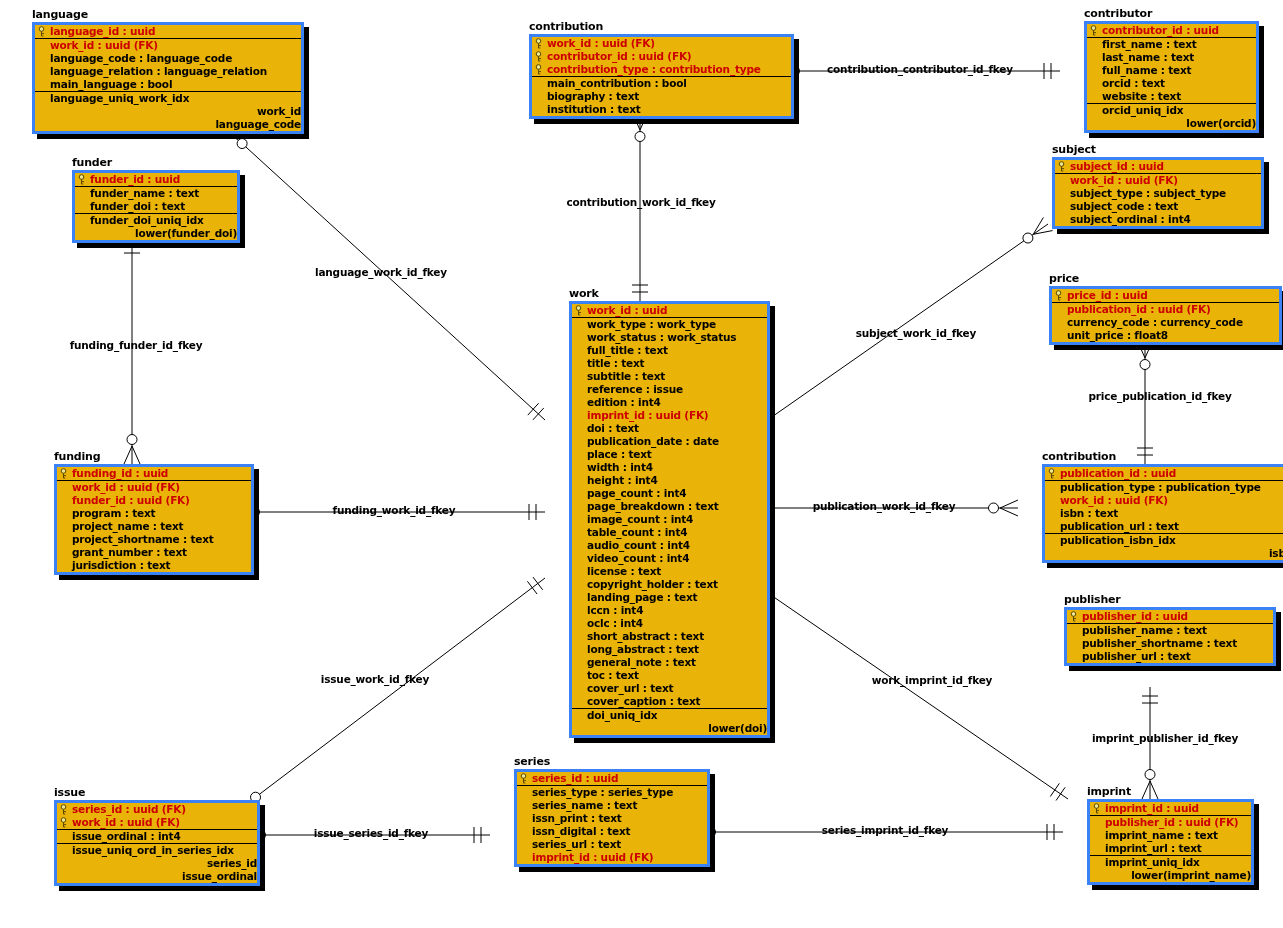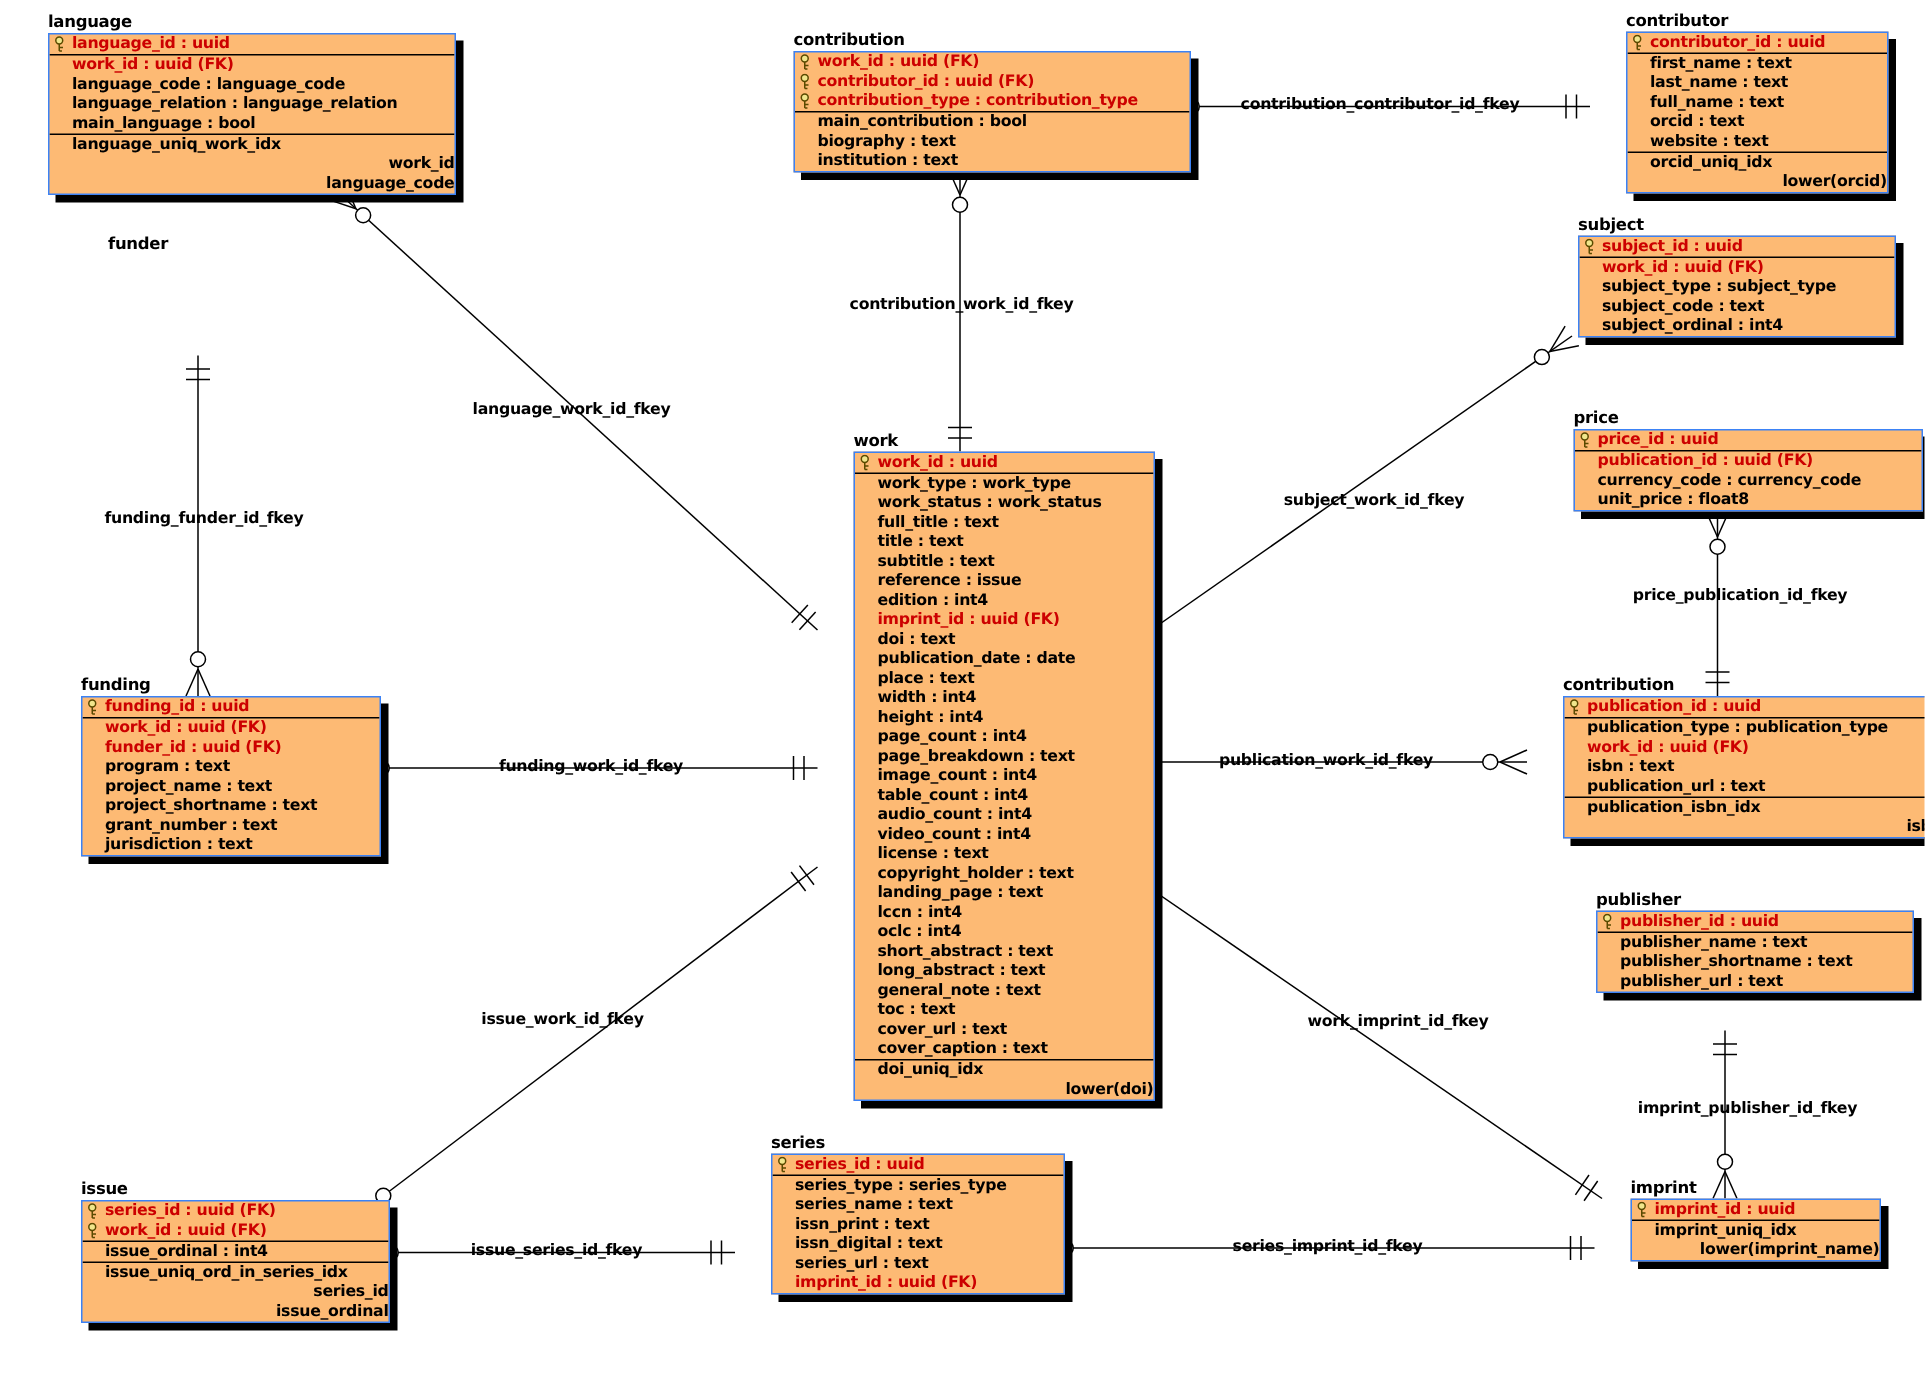--- a/index.html
+++ b/index.html
@@ -7,21 +7,21 @@
     position:relative;width:1283px;height:928px;background:#ffffff;
     font-family:"DejaVu Sans",sans-serif;font-weight:bold;
   }
   #rel-svg{position:absolute;left:0;top:0;}
   .tbl{position:absolute;padding-left:24px;}
   .tbl-title{
     font-size:11px;line-height:14px;color:#000;letter-spacing:-0.2px;
     white-space:nowrap;
   }
   .tbl-box{
-    background:#fdba74;border:1px solid #3b82f6;box-shadow:5px 5px 0 #000;
+    background:#eab308;border:3px solid #3b82f6;box-shadow:5px 5px 0 #000;
     overflow:hidden;
   }
   .section{padding:0;}
   .section + .section{border-top:1px solid #000;}
   .row{
     position:relative;font-size:10.5px;line-height:13px;height:13px;
     padding-left:15px;white-space:nowrap;letter-spacing:-0.2px;color:#000;
   }
   .row.pk,.row.fk{color:#cc0000;}
   .row.ixc{padding-left:21px;text-align:right;}
@@ -172,20 +172,36 @@
         </div>
         <div class="section">
           <div class="row ix">language_uniq_work_idx</div>
           <div class="row ixc">work_id</div>
           <div class="row ixc">language_code</div>
         </div>
       </div>
   </div>
   <div class="tbl" style="left:48px;top:156px;width:168px">
     <div class="tbl-title">funder</div>
+    <div class="tbl-box">
+        <div class="section">
+          <div class="row pk"><svg class="kicon" width="9" height="11" viewBox="0 0 9 11">
+              <circle cx="4.5" cy="3" r="2.3" fill="#f0e68c" stroke="#5a4a00" stroke-width="1"></circle>
+              <path d="M4.5 5.3 L4.5 10 M4.5 7.6 L7 7.6 M4.5 10 L6.3 10" stroke="#5a4a00" stroke-width="1" fill="none"></path>
+            </svg>funder_id : uuid</div>
+        </div>
+        <div class="section">
+          <div class="row f">funder_name : text</div>
+          <div class="row f">funder_doi : text</div>
+        </div>
+        <div class="section">
+          <div class="row ix">funder_doi_uniq_idx</div>
+          <div class="row ixc">lower(funder_doi)</div>
+        </div>
+      </div>
   </div>
   <div class="tbl" style="left:30px;top:450px;width:200px">
     <div class="tbl-title">funding</div>
     <div class="tbl-box">
         <div class="section">
           <div class="row pk"><svg class="kicon" width="9" height="11" viewBox="0 0 9 11">
               <circle cx="4.5" cy="3" r="2.3" fill="#f0e68c" stroke="#5a4a00" stroke-width="1"></circle>
               <path d="M4.5 5.3 L4.5 10 M4.5 7.6 L7 7.6 M4.5 10 L6.3 10" stroke="#5a4a00" stroke-width="1" fill="none"></path>
             </svg>funding_id : uuid</div>
         </div>
@@ -408,18 +424,23 @@
   <div class="tbl" style="left:1063px;top:785px;width:167px">
     <div class="tbl-title">imprint</div>
     <div class="tbl-box">
         <div class="section">
           <div class="row pk"><svg class="kicon" width="9" height="11" viewBox="0 0 9 11">
               <circle cx="4.5" cy="3" r="2.3" fill="#f0e68c" stroke="#5a4a00" stroke-width="1"></circle>
               <path d="M4.5 5.3 L4.5 10 M4.5 7.6 L7 7.6 M4.5 10 L6.3 10" stroke="#5a4a00" stroke-width="1" fill="none"></path>
             </svg>imprint_id : uuid</div>
         </div>
         <div class="section">
+          <div class="row fk">publisher_id : uuid (FK)</div>
+          <div class="row f">imprint_name : text</div>
+          <div class="row f">imprint_url : text</div>
+        </div>
+        <div class="section">
           <div class="row ix">imprint_uniq_idx</div>
           <div class="row ixc">lower(imprint_name)</div>
         </div>
       </div>
   </div>
 </div>
 
 </body></html>

